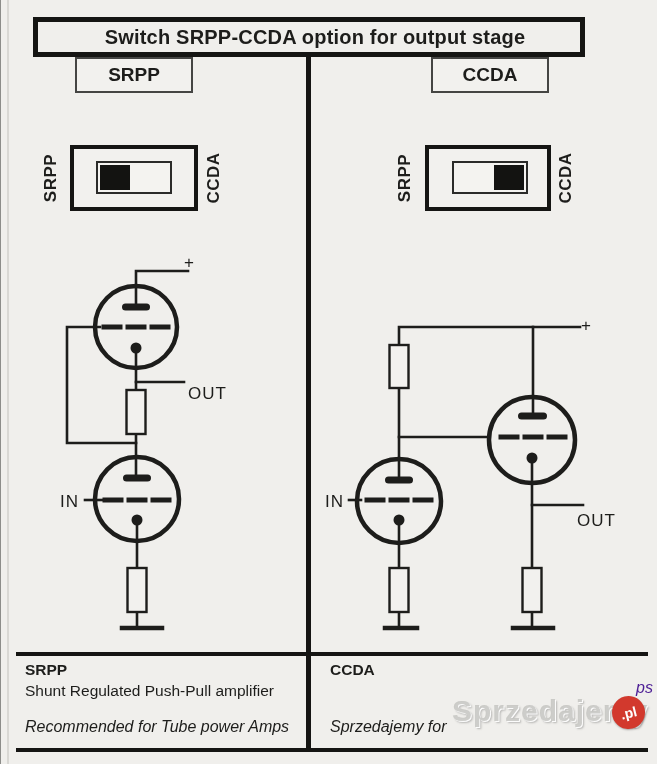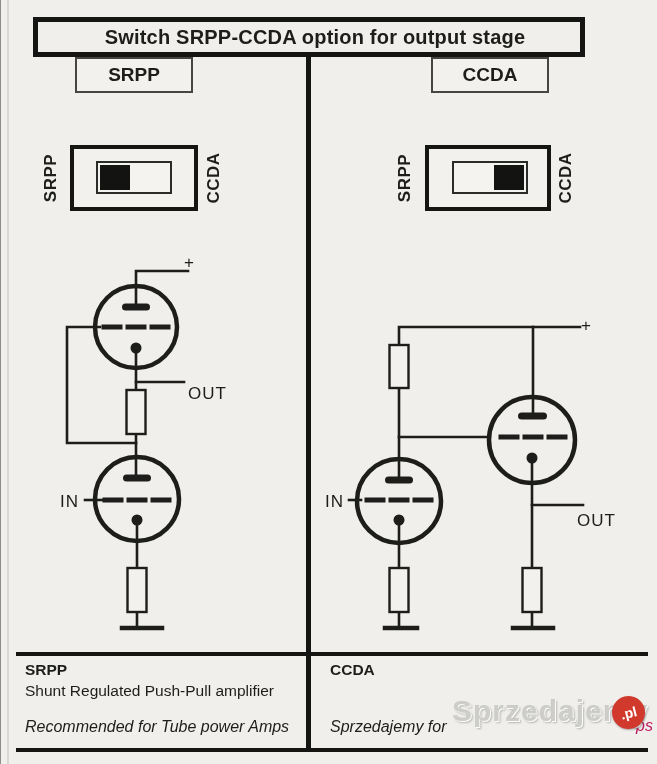--- a/index.html
+++ b/index.html
@@ -65,21 +65,21 @@
     color:rgba(196,196,193,.85);
     text-shadow:1px 1px 0 rgba(255,255,255,.95), 2px 2px 2px rgba(80,80,80,.35);
   }
   .wm-badge{
     position:absolute;left:612px;top:696px;width:33px;height:33px;border-radius:50%;
     display:flex;align-items:center;justify-content:center;
     font-size:14px;font-weight:bold;color:#fff;
     transform:rotate(-14deg);
     box-shadow:0 1px 2px rgba(0,0,0,.3);
   }
-  .wm-suffix{position:absolute;left:636px;top:717px;font-style:italic;font-size:16px;color:#be185d;text-align:right;}
+  .wm-suffix{position:absolute;left:636px;top:679px;font-style:italic;font-size:16px;color:#4c1d95;text-align:right;}
 </style>
 </head>
 <body>
 
 <div id="canvas">
   <div class="edge-dark"></div>
   <div class="edge-faint"></div>
 
   <div class="title-box">
     <span>Switch SRPP-CCDA option for output stage</span>

